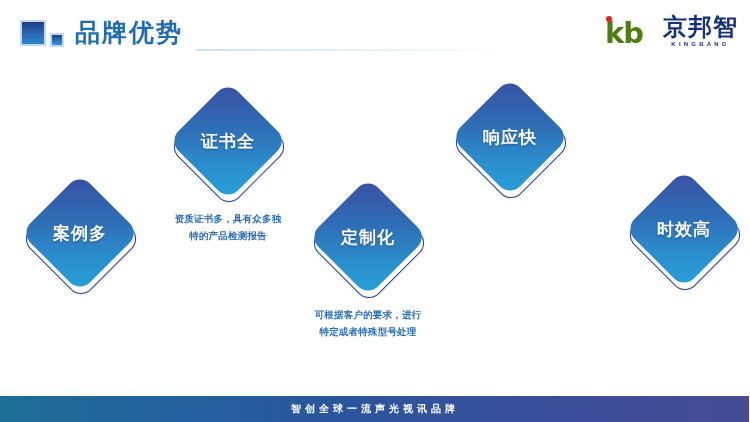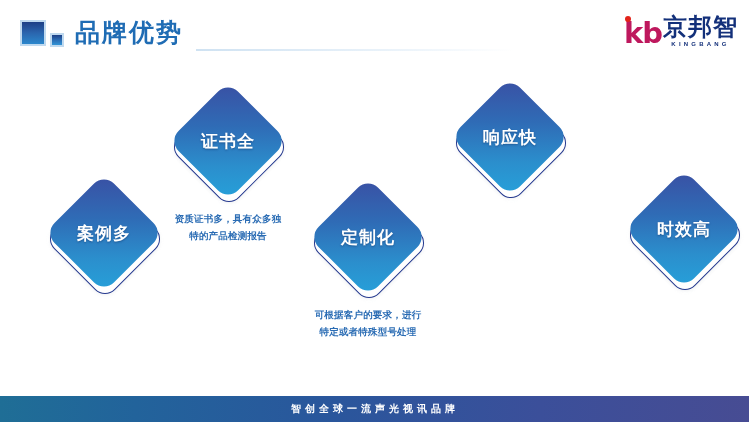--- a/index.html
+++ b/index.html
@@ -68,37 +68,37 @@
     position: absolute;
     right: 12px; top: 14px;
     height: 34px;
     display: flex;
     align-items: flex-end;
   }
   .logo-kb {
     position: relative;
     font-size: 29px;
     font-weight: bold;
-    color: #be185d;
+    color: #4d7c0f;
     line-height: 30px;
     letter-spacing: -1px;
     font-family: "DejaVu Sans", sans-serif;
   }
   .logo-dot {
     position: absolute;
     left: 1px; top: -2px;
     width: 6px; height: 6px;
     border-radius: 50%;
     background: #e2231a;
   }
   .logo-cn-wrap {
     display: flex;
     flex-direction: column;
     align-items: center;
-    margin-left: 1px;
+    margin-left: 20px;
   }
   .logo-cn {
     font-size: 24px;
     font-weight: bold;
     color: #13307a;
     line-height: 24px;
     letter-spacing: 1px;
   }
   .logo-en {
     font-size: 6px;
@@ -166,21 +166,21 @@
   .desc {
     margin-top: 10px;
     font-size: 9.5px;
     line-height: 17px;
     color: #2a6cb4;
     font-weight: bold;
     letter-spacing: .2px;
   }
 
   
-  #item-0 { left: 24px;   top: 174px; }
+  #item-0 { left: 0;   top: 174px; }
   #item-1 { left: 148px; top: 82px;  }
   #item-2 { left: 288px; top: 178px; }
   #item-3 { left: 430px; top: 78px;  }
   #item-4 { left: 604px; top: 170px; }
 
   
   .footer {
     position: absolute;
     left: 0; bottom: 0;
     width: 750px;

